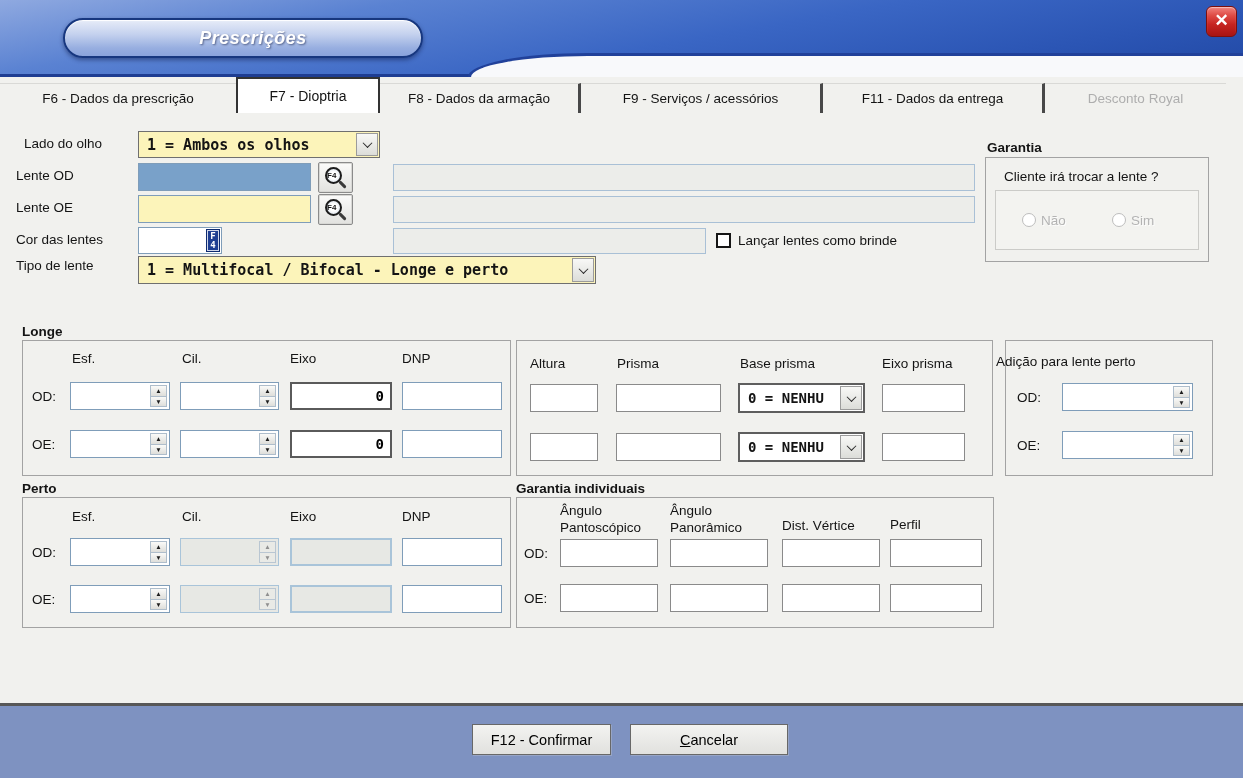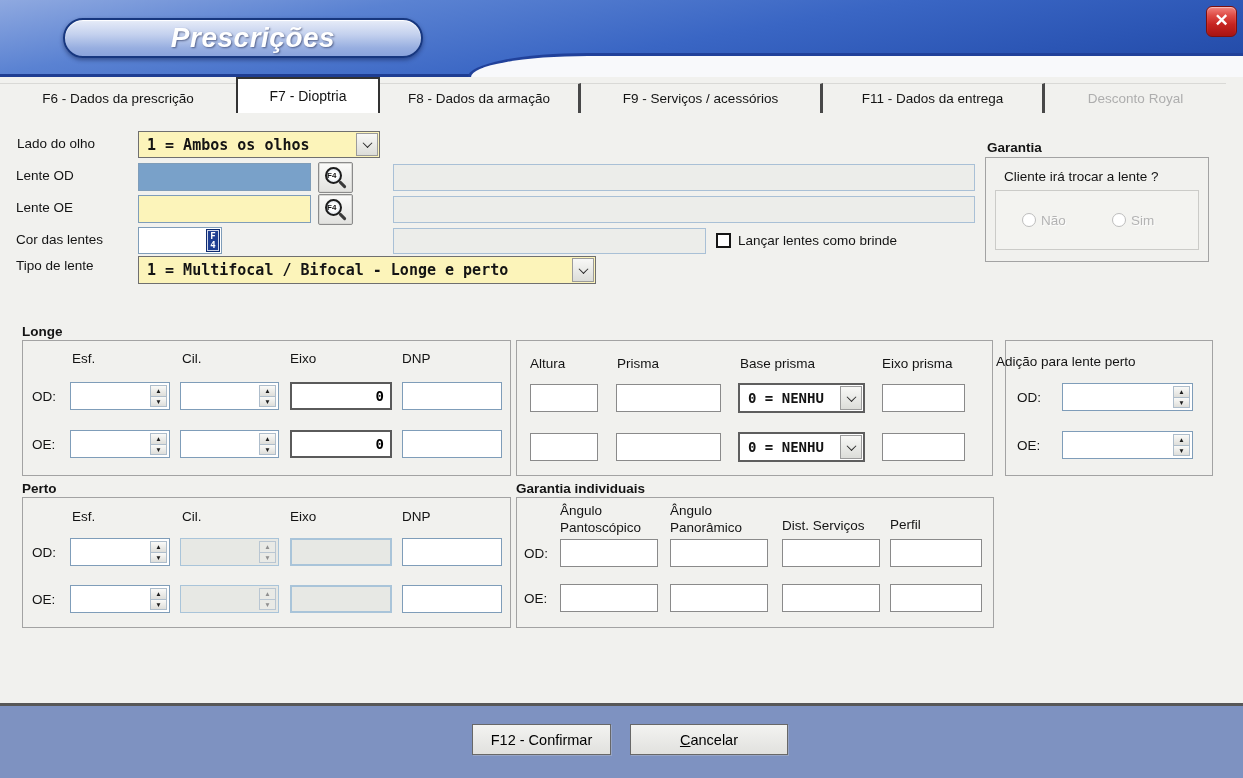--- a/index.html
+++ b/index.html
@@ -3,21 +3,21 @@
 <meta charset="utf-8">
 <style>
   * { box-sizing: border-box; margin: 0; padding: 0; }
   html,body { width:1243px; height:778px; overflow:hidden; }
   body { font-family:"Liberation Sans", sans-serif; background:#f1f1ee; color:#141414; position:relative; }
 
   
   .header { position:relative; height:77px; background:linear-gradient(170deg,#8fa9e0 0%,#5a82d2 25%,#3a66c4 55%,#2b55b4 80%,#2148a4 100%); border-bottom:3px solid #1e3d92; }
   .hdr-white { position:absolute; left:468px; right:0; top:53px; height:24px; background:#f8f9fb; border-top:3px solid #21419a; border-left:3px solid #21419a; border-top-left-radius:130px 26px; }
   .title-pill { position:absolute; left:63px; top:18px; width:360px; height:40px; border-radius:21px; border:2px solid #17377f; background:linear-gradient(180deg,#e7ecf8 0%,#c4d1ee 40%,#97aee0 78%,#8aa3dc 100%); box-shadow:0 2px 4px rgba(10,20,60,.45), inset 0 1px 1px #ffffff; display:flex; align-items:center; justify-content:center; }
-  .title-pill span { font-size:28px; font-weight:bold; font-style:italic; color:#ffffff; text-shadow:1px 1px 2px rgba(40,50,90,.65); letter-spacing:.5px;margin-left:20px; }
+  .title-pill span { font-size:18px; font-weight:bold; font-style:italic; color:#ffffff; text-shadow:1px 1px 2px rgba(40,50,90,.65); letter-spacing:.5px;margin-left:20px; }
   .close-btn { position:absolute; right:6px; top:6px; width:31px; height:31px; border-radius:6px; border:1px solid #7e0f0d; background:linear-gradient(180deg,#f2837d 0%,#de4a44 30%,#c62421 60%,#a81412 100%); color:#fff; font-size:17px; font-weight:bold; line-height:27px; text-align:center; box-shadow:inset 0 1px 1px rgba(255,255,255,.5); cursor:default; }
 
   
   .tabbar { position:relative; height:36px; background:#f1f1ee; display:flex; align-items:flex-end; }
   .tab { height:30px; display:flex; align-items:center; justify-content:center; font-size:13.5px; background:#f1f1ee; border-right:3px solid #484848; border-top:1px solid #d9d9d6; }
   .tab.first { border-right:none; }
   .tab.active { height:36px; background:#ffffff; border:2px solid #333333; border-bottom:none; font-size:14px; }
   .tab.disabled { color:#aeaeae; border-right:none; }
 
   
@@ -95,21 +95,21 @@
   <div class="tab" style="width:222px">
       <span>F11 - Dados da entrega</span>
     </div>
   <div class="tab disabled" style="width:181px">
       <span>Desconto Royal</span>
     </div>
 </div>
 
 <div class="content">
 
-  <span class="lbl" style="left:17px;top:23px">Lado do olho</span>
+  <span class="lbl" style="left:24px;top:23px">Lado do olho</span>
   <span class="lbl" style="left:16px;top:55px">Lente OD</span>
   <span class="lbl" style="left:16px;top:87px">Lente OE</span>
   <span class="lbl" style="left:16px;top:119px">Cor das lentes</span>
   <span class="lbl" style="left:16px;top:145px">Tipo de lente</span>
 
   <div class="combo" style="left:138px;top:18px;width:242px;height:27px">
     <span class="combo-val">1 = Ambos os olhos</span>
     <span class="combo-btn">
         <i class="chev"></i>
       </span>
@@ -287,21 +287,21 @@
     </div>
   <input class="inp dis" style="left: 290px; top: 472px; width: 102px;" disabled="">
   <input class="inp blueborder" style="left: 402px; top: 472px; width: 100px;">
 
   <span class="blbl" style="left:516px;top:368px">Garantia individuais</span>
   <div class="grp" style="left:516px;top:384px;width:478px;height:131px"></div>
   <span class="lbl" style="left:560px;top:390px">Ângulo</span>
   <span class="lbl" style="left:560px;top:407px">Pantoscópico</span>
   <span class="lbl" style="left:670px;top:390px">Ângulo</span>
   <span class="lbl" style="left:670px;top:407px">Panorâmico</span>
-  <span class="lbl" style="left:782px;top:405px">Dist. Serviços</span>
+  <span class="lbl" style="left:782px;top:405px">Dist. Vértice</span>
   <span class="lbl" style="left:890px;top:404px">Perfil</span>
 
   <span class="lbl" style="left:524px;top:433px">OD:</span>
   <input class="inp" style="left: 560px; top: 426px; width: 98px;">
   <input class="inp" style="left: 670px; top: 426px; width: 98px;">
   <input class="inp" style="left: 782px; top: 426px; width: 98px;">
   <input class="inp" style="left: 890px; top: 426px; width: 92px;">
 
   <span class="lbl" style="left:524px;top:478px">OE:</span>
   <input class="inp" style="left: 560px; top: 471px; width: 98px;">

